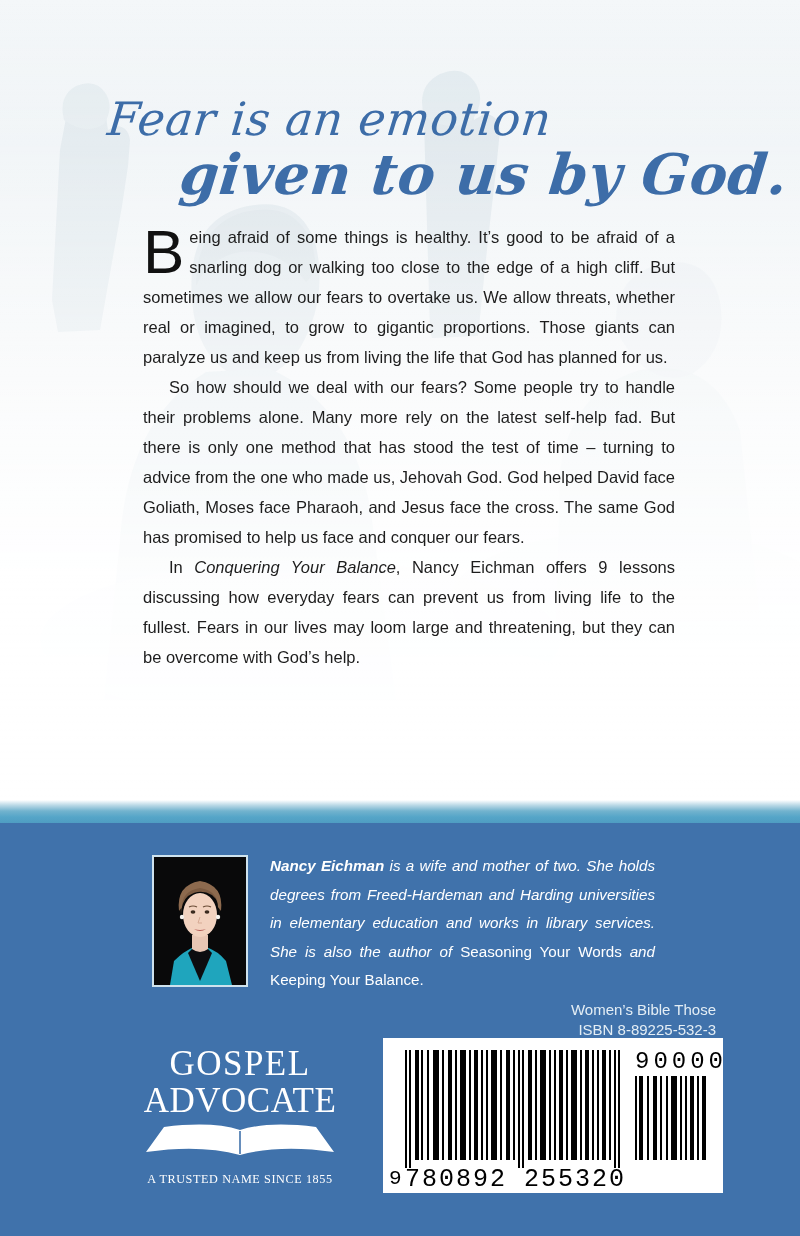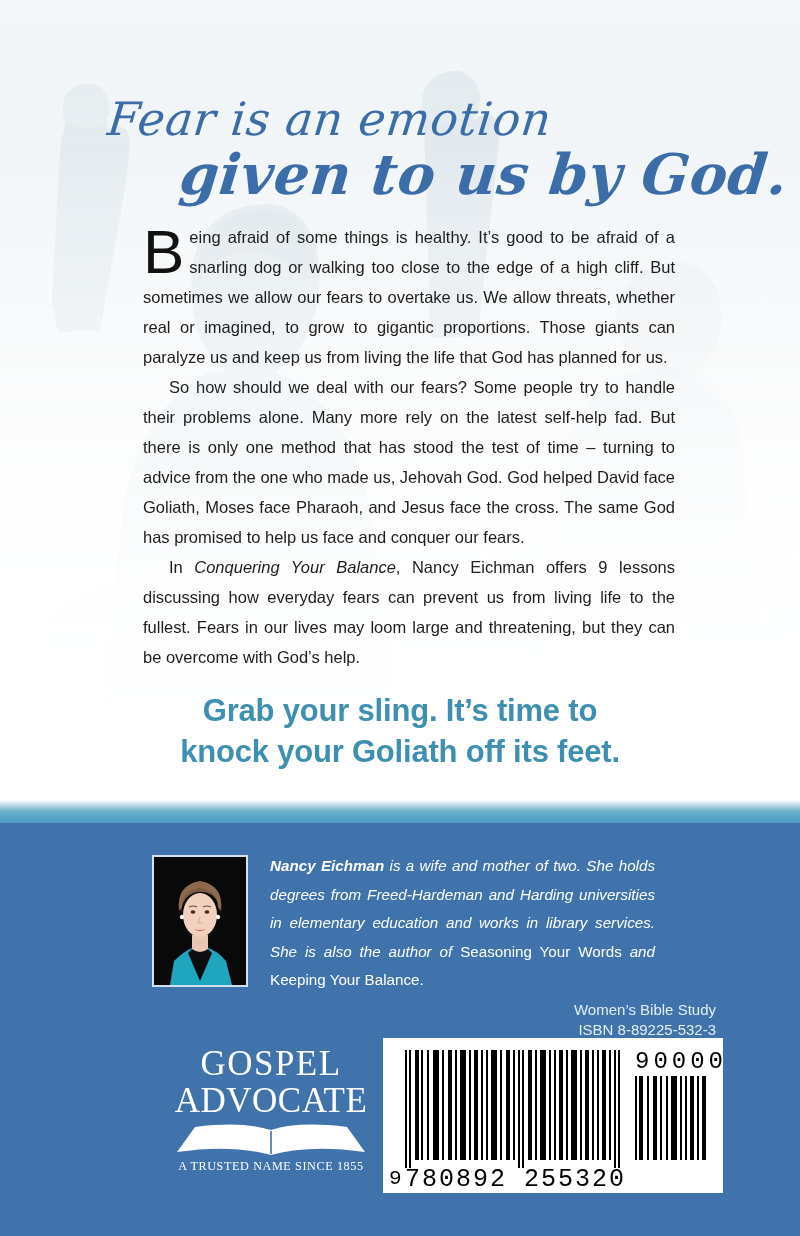--- a/index.html
+++ b/index.html
@@ -199,21 +199,21 @@
     color: #e4eef5;
     font-family: "Liberation Sans", sans-serif;
     font-size: 15px;
     line-height: 20px;
   }
   .isbn-block span { display: block; }
 
   
   .logo {
     position: absolute;
-    left: 160px;
+    left: 129px;
     top: 1046px;
     width: 222px;
     z-index: 6;
     text-align: center;
     color: #ffffff;
   }
   .logo-word1 {
     display: block;
     font-family: "Liberation Serif", serif;
     font-size: 35px;
@@ -231,21 +231,21 @@
   }
   .logo-book {
     display: block;
     margin: 3px auto 0;
   }
   .logo-tag {
     display: block;
     font-family: "Liberation Serif", serif;
     font-size: 12.2px;
     letter-spacing: 0.6px;
-    margin-top: 1px;
+    margin-top: 14px;
   }
 
   
   .barcode {
     position: absolute;
     left: 383px;
     top: 1038px;
     width: 340px;
     height: 155px;
     background: #ffffff;
@@ -307,24 +307,20 @@
     </div>
 
     <div class="body-copy">
       <p class="first">
         <span class="dropcap">B</span><span>eing afraid of some things is healthy. It’s good to be afraid of a snarling dog or walking too close to the edge of a high cliff. But sometimes we allow our fears to overtake us. We allow threats, whether real or imagined, to grow to gigantic proportions. Those giants can paralyze us and keep us from living the life that God has planned for us.</span>
       </p>
       <p>So how should we deal with our fears? Some people try to handle their problems alone. Many more rely on the latest self-help fad. But there is only one method that has stood the test of time – turning to advice from the one who made us, Jehovah God. God helped David face Goliath, Moses face Pharaoh, and Jesus face the cross. The same God has promised to help us face and conquer our fears.</p>
       <p><span>In </span><em>Conquering Your Balance</em><span>, Nancy Eichman offers 9 lessons discussing how everyday fears can prevent us from living life to the fullest. Fears in our lives may loom large and threatening, but they can be overcome with God’s help.</span></p>
     </div>
 
-    <div class="callout">
-      <span>Grab your sling. It’s time to</span>
-      <span>knock your Goliath off its feet.</span>
-    </div>
   </div>
 
   <div class="teal-band"></div>
 
   <div class="bottom-panel"></div>
 
   <div class="author-photo">
     <svg width="92" height="128" viewBox="0 0 92 128">
       <rect x="0" y="0" width="92" height="128" fill="#09090a"></rect>
 
@@ -349,21 +345,21 @@
       <path d="M40,72 Q46,76 52,72 Q46,74 40,72 Z" fill="#b55a55"></path>
 
       <circle cx="28" cy="60" r="2.2" fill="#f5f2ee"></circle>
       <circle cx="64" cy="60" r="2.2" fill="#f5f2ee"></circle>
     </svg>
   </div>
 
   <div class="bio"><b>Nancy Eichman</b><span> is a wife and mother of two. She holds degrees from Freed-Hardeman and Harding universities in elementary education and works in library services. She is also the author of </span><span class="upright">Seasoning Your Words</span><span> and </span><span class="upright">Keeping Your Balance</span><span class="upright">.</span></div>
 
   <div class="isbn-block">
-    <span>Women’s Bible Study</span>
+    <span>Women’s Bible Those</span>
     <span>ISBN 8-89225-532-3</span>
   </div>
 
   <div class="logo">
     <span class="logo-word1">GOSPEL</span>
     <span class="logo-word2">ADVOCATE</span>
     <svg class="logo-book" width="200" height="36" viewBox="0 0 200 36">
       <path d="M100,8 Q72,-1 24,5 L6,30 Q60,22 100,33 Q140,22 194,30 L176,5 Q128,-1 100,8 Z" fill="#ffffff"></path>
       <path d="M100,9 L100,32" stroke="#4072ab" stroke-width="1.6"></path>
     </svg>

